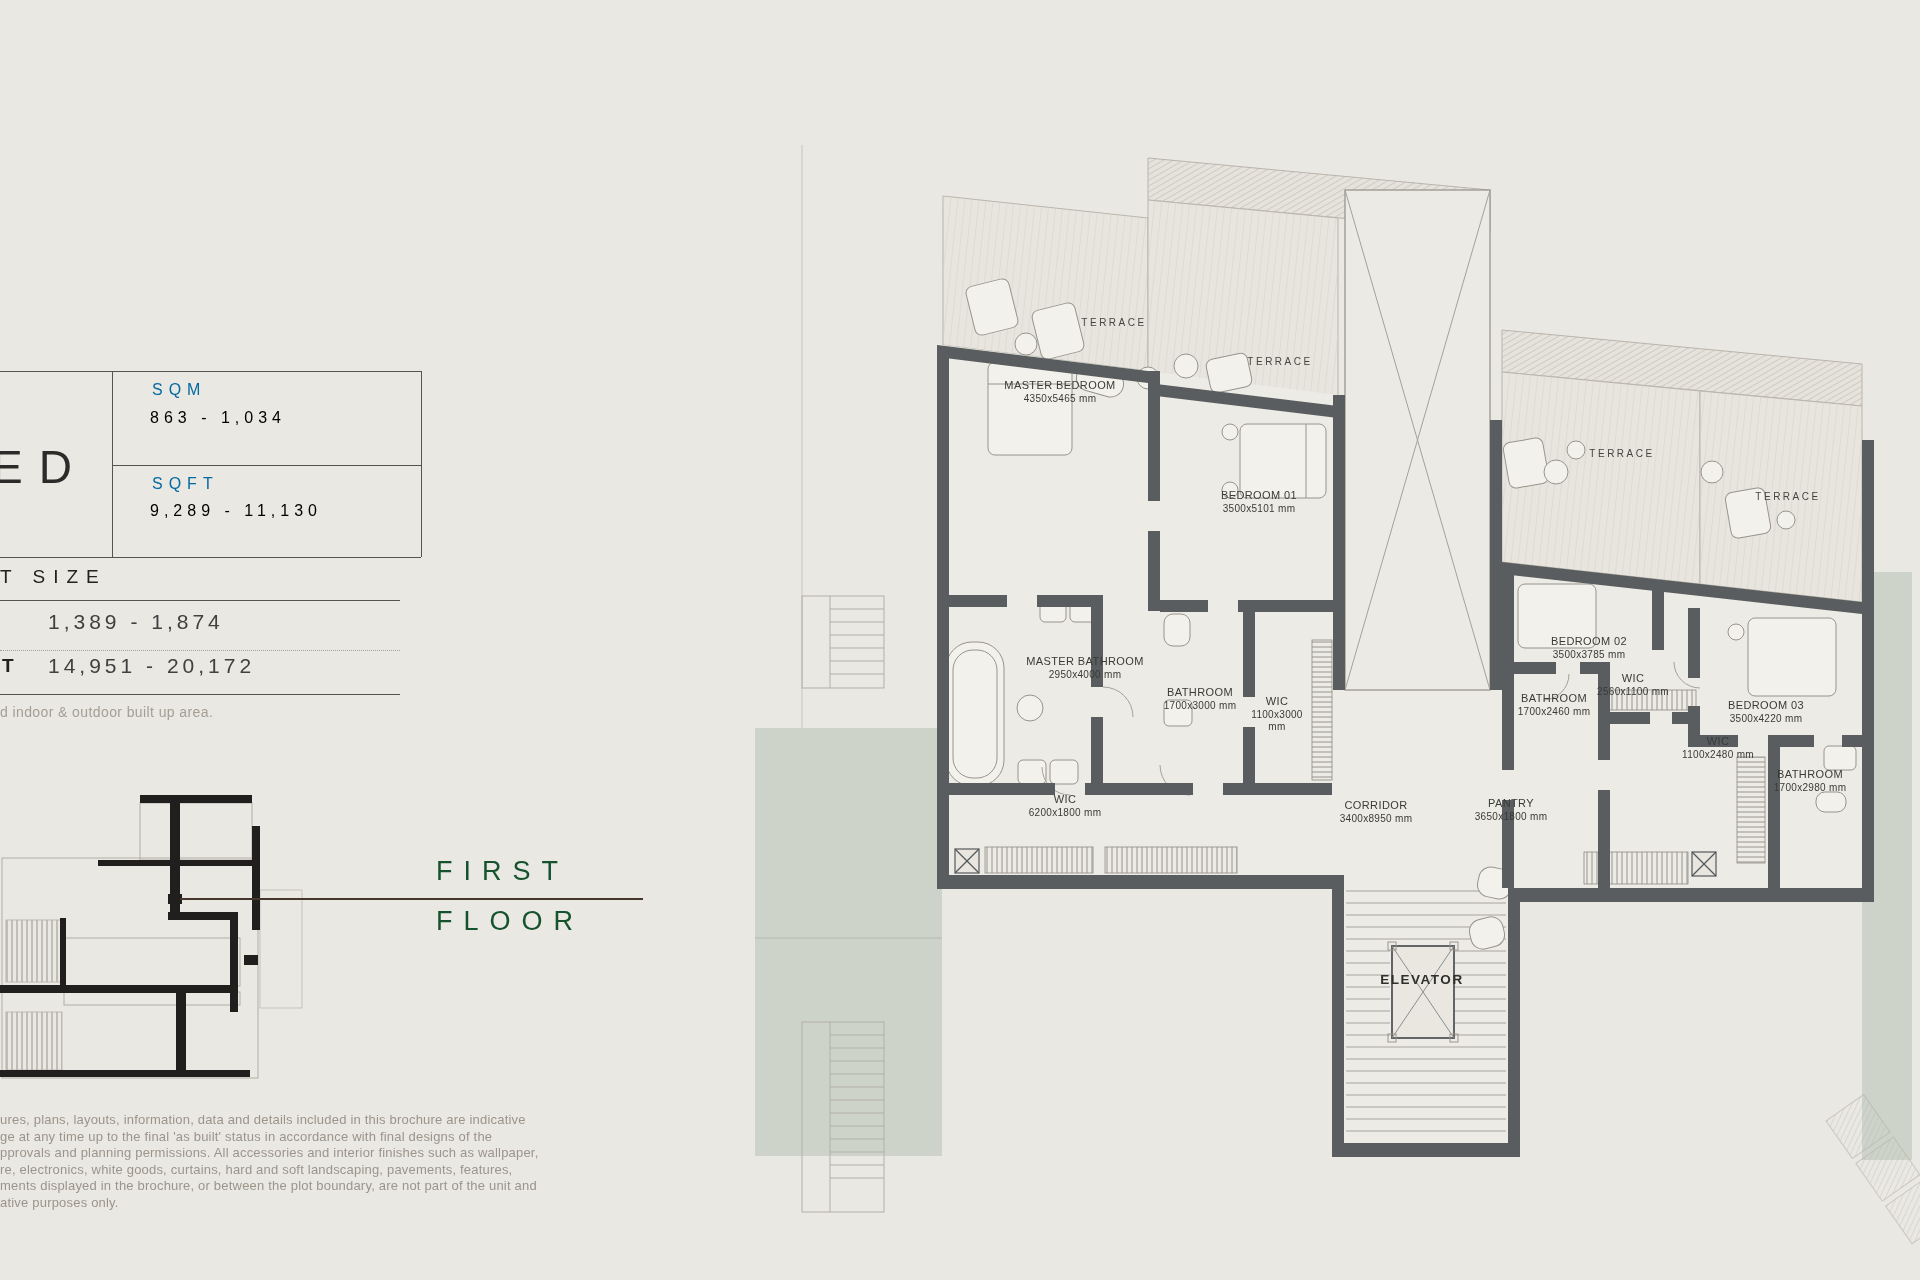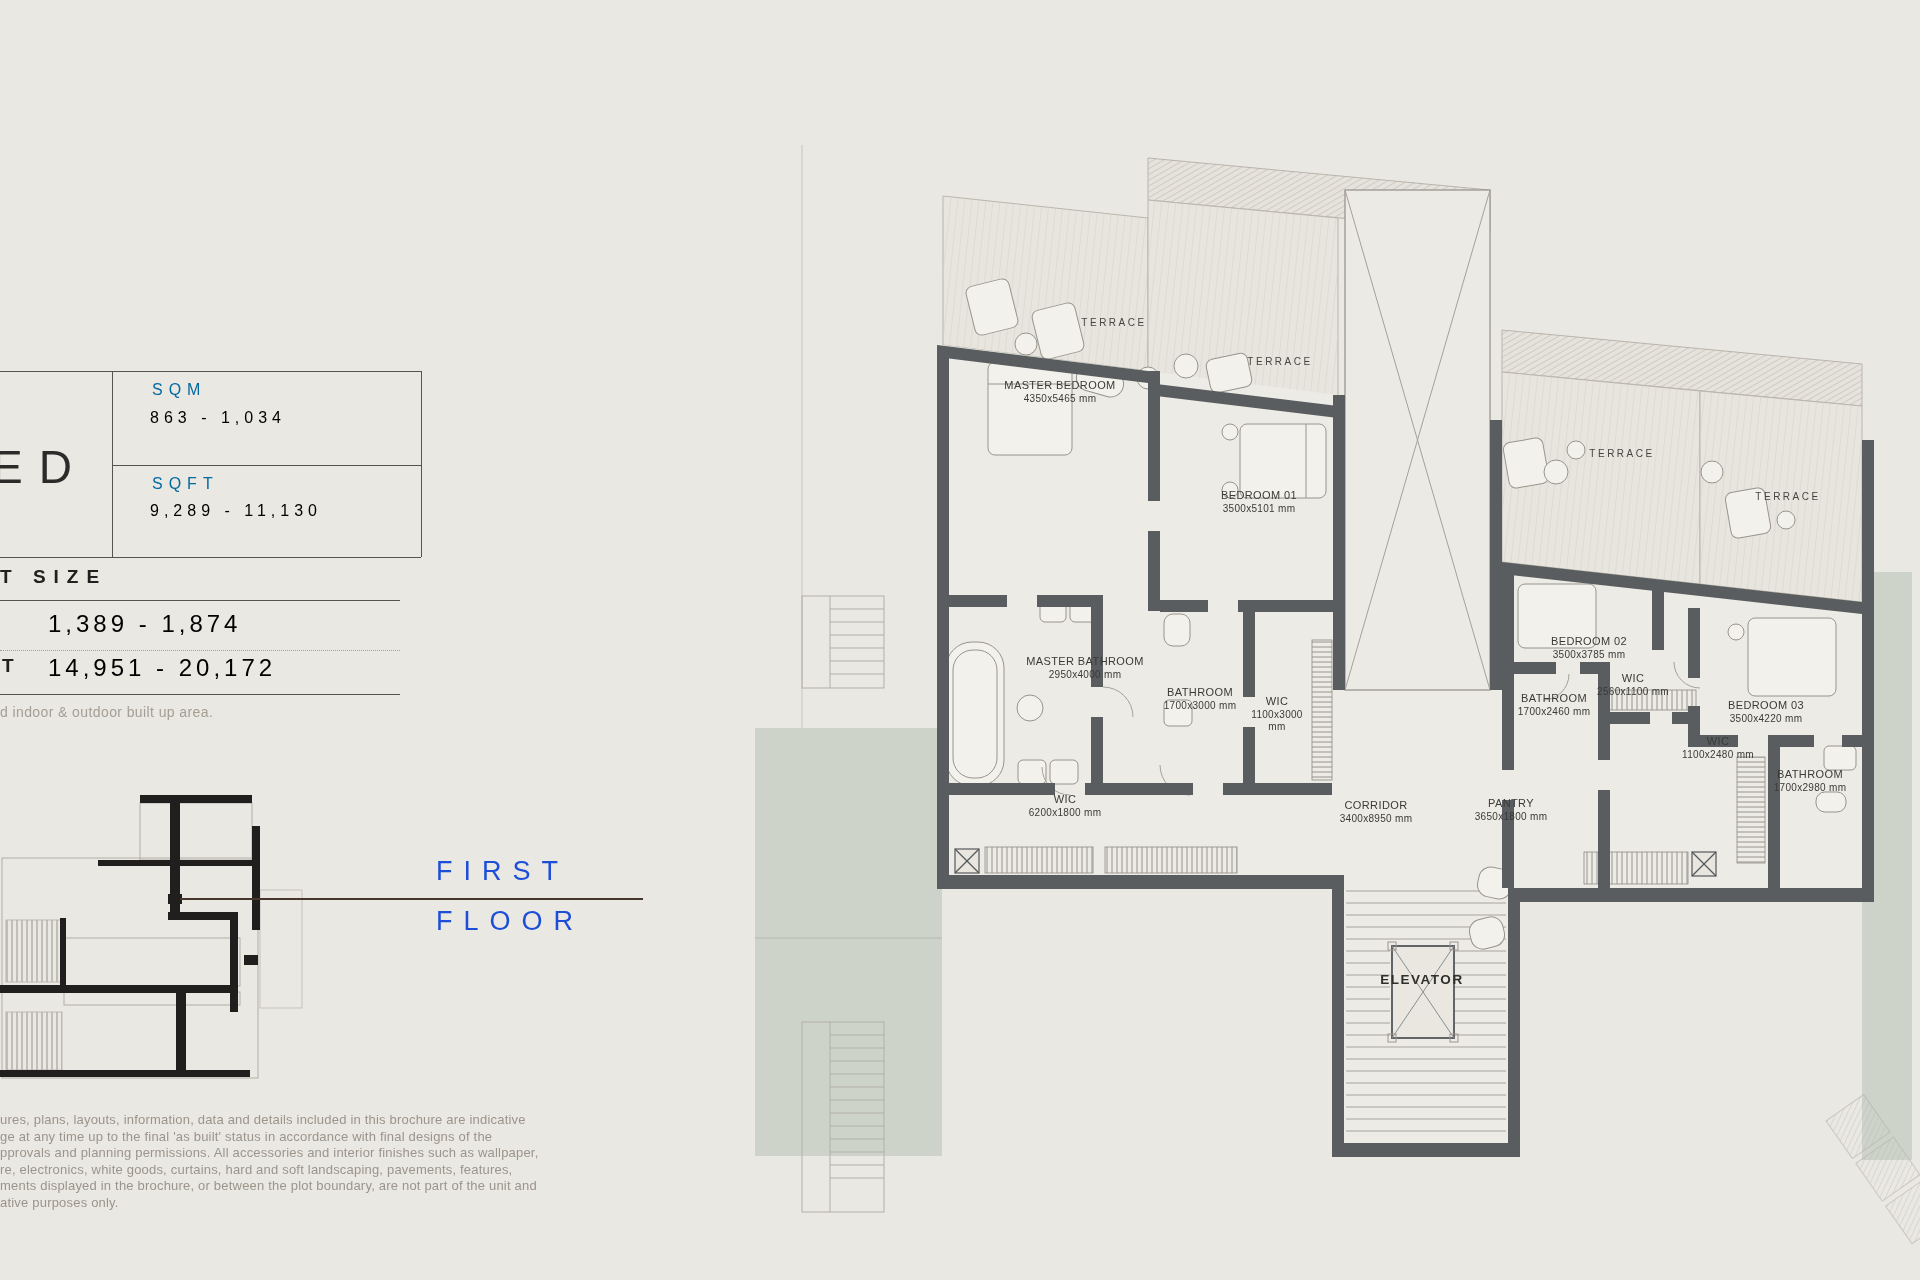--- a/index.html
+++ b/index.html
@@ -11,27 +11,27 @@
   .abs{position:absolute}
   svg{position:absolute;left:0;top:0}
 
   
   .hline{position:absolute;height:0;border-top:1.5px solid #55544f}
   .hline.dotted{border-top:1.5px dotted #a39f97}
   .vline{position:absolute;width:0;border-left:1.5px solid #55544f}
   .bed-suffix{font-size:46px;letter-spacing:16px;color:#2c2b29;font-weight:500;white-space:nowrap}
   .cell-label{font-weight:normal;font-size:16px;letter-spacing:6px;color:#0369a1;white-space:nowrap}
   .cell-value{font-size:16px;letter-spacing:5px;color:#000000;white-space:nowrap}
-  .plot-header{font-weight:bold;font-size:19px;letter-spacing:8px;color:#22211f;white-space:nowrap}
-  .plot-value{font-size:24px;letter-spacing:4px;color:#000000;white-space:nowrap}
+  .plot-header{font-weight:normal;font-size:19px;letter-spacing:8px;color:#22211f;white-space:nowrap}
+  .plot-value{font-size:21px;letter-spacing:4px;color:#404040;white-space:nowrap}
   .plot-rowlabel{font-weight:bold;font-size:19px;letter-spacing:4px;color:#22211f}
   .footnote{font-size:14px;color:#a49e94;letter-spacing:.4px;white-space:nowrap}
 
   
-  .floor-word{font-size:27px;letter-spacing:11px;color:#1d4ed8;font-weight:500;white-space:nowrap}
+  .floor-word{font-size:27px;letter-spacing:11px;color:#14532d;font-weight:500;white-space:nowrap}
 
   
   .disclaimer{width:450px;color:#9b948b;font-size:13px;line-height:16.6px;letter-spacing:.2px}
   .disclaimer div{white-space:nowrap}
 
   
   .rlabel{position:absolute;transform:translate(-50%,-50%);text-align:center;color:#3a3a37;line-height:1.25;white-space:nowrap}
   .rlabel .rname{display:block;font-weight:normal;font-size:11px;letter-spacing:.4px}
   .rlabel .rdims{display:block;font-size:10px;letter-spacing:.3px}
   .rlabel.narrow{white-space:normal;width:68px}

